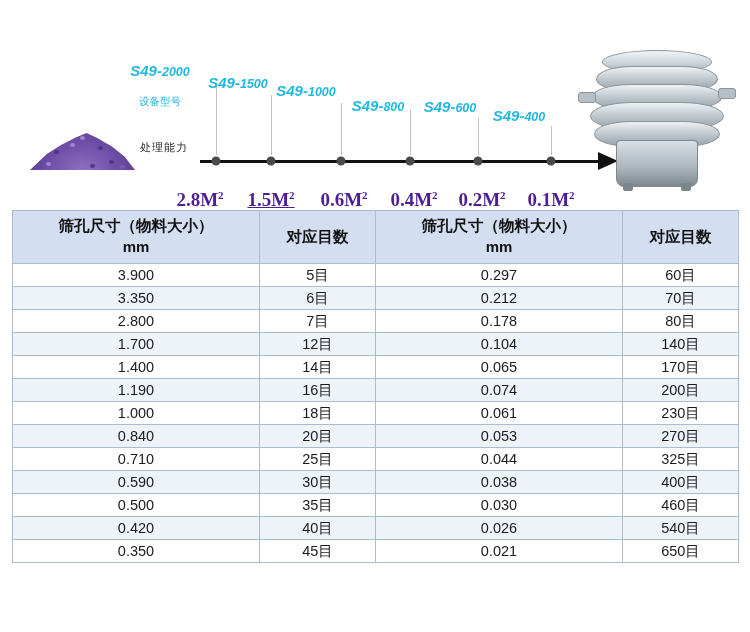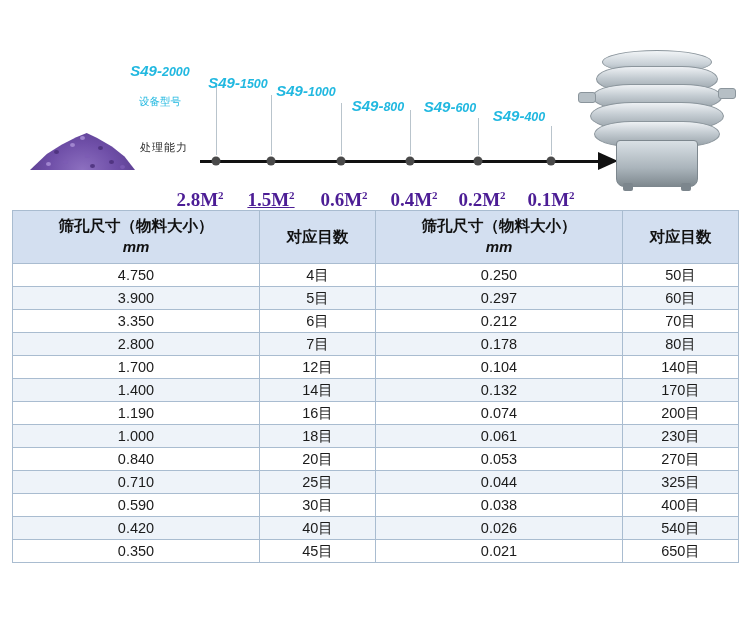--- a/index.html
+++ b/index.html
@@ -192,21 +192,21 @@
     height: 52px;
     line-height: 1.35;
     color: #111;
   }
   tbody tr:nth-child(odd) td { background: #ffffff; }
   tbody tr:nth-child(even) td { background: #eef3f9; }
   col.c1 { width: 247px; }
   col.c2 { width: 116px; }
   col.c3 { width: 247px; }
   col.c4 { width: 116px; }
-  .hdr-unit { display: block; font-size: 15px; font-style: italic; }
+  .hdr-unit { display: block; font-size: 15px; }
 </style>
 </head>
 <body>
 
 <div class="infographic">
 
   <div class="pile">
     <div class="mound"></div>
     <div class="speck dark" style="left:24px; top:40px;"></div>
     <div class="speck light" style="left:40px; top:33px;"></div>
@@ -311,26 +311,20 @@
         <th>对应目数</th>
         <th>
           <span>筛孔尺寸（物料大小）</span>
           <span class="hdr-unit">mm</span>
         </th>
         <th>对应目数</th>
       </tr>
     </thead>
     <tbody>
       <tr>
-        <td>4.750</td>
-        <td>4目</td>
-        <td>0.250</td>
-        <td>50目</td>
-      </tr>
-      <tr>
         <td>3.900</td>
         <td>5目</td>
         <td>0.297</td>
         <td>60目</td>
       </tr>
       <tr>
         <td>3.350</td>
         <td>6目</td>
         <td>0.212</td>
         <td>70目</td>
@@ -343,21 +337,21 @@
       </tr>
       <tr>
         <td>1.700</td>
         <td>12目</td>
         <td>0.104</td>
         <td>140目</td>
       </tr>
       <tr>
         <td>1.400</td>
         <td>14目</td>
-        <td>0.132</td>
+        <td>0.065</td>
         <td>170目</td>
       </tr>
       <tr>
         <td>1.190</td>
         <td>16目</td>
         <td>0.074</td>
         <td>200目</td>
       </tr>
       <tr>
         <td>1.000</td>
@@ -377,20 +371,26 @@
         <td>0.044</td>
         <td>325目</td>
       </tr>
       <tr>
         <td>0.590</td>
         <td>30目</td>
         <td>0.038</td>
         <td>400目</td>
       </tr>
       <tr>
+        <td>0.500</td>
+        <td>35目</td>
+        <td>0.030</td>
+        <td>460目</td>
+      </tr>
+      <tr>
         <td>0.420</td>
         <td>40目</td>
         <td>0.026</td>
         <td>540目</td>
       </tr>
       <tr>
         <td>0.350</td>
         <td>45目</td>
         <td>0.021</td>
         <td>650目</td>

